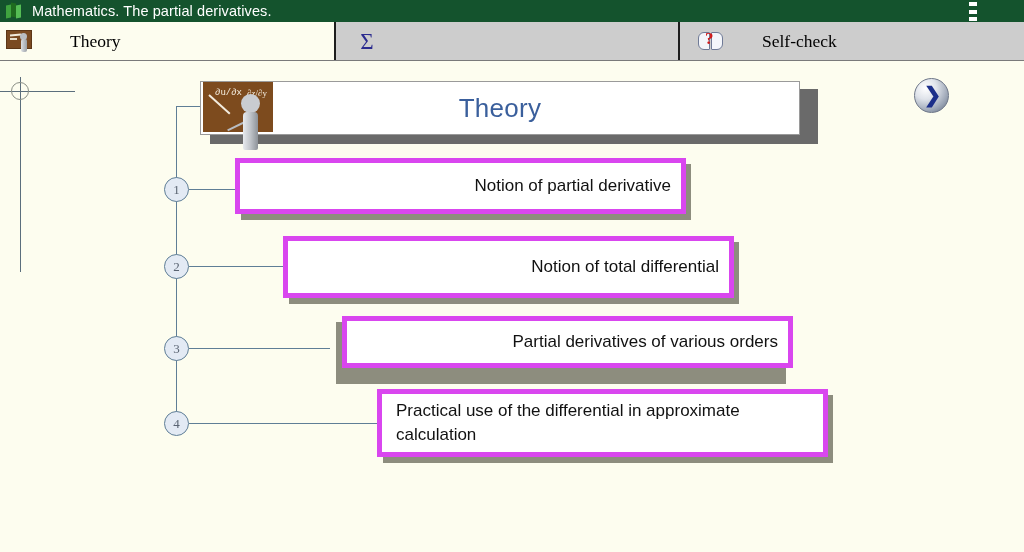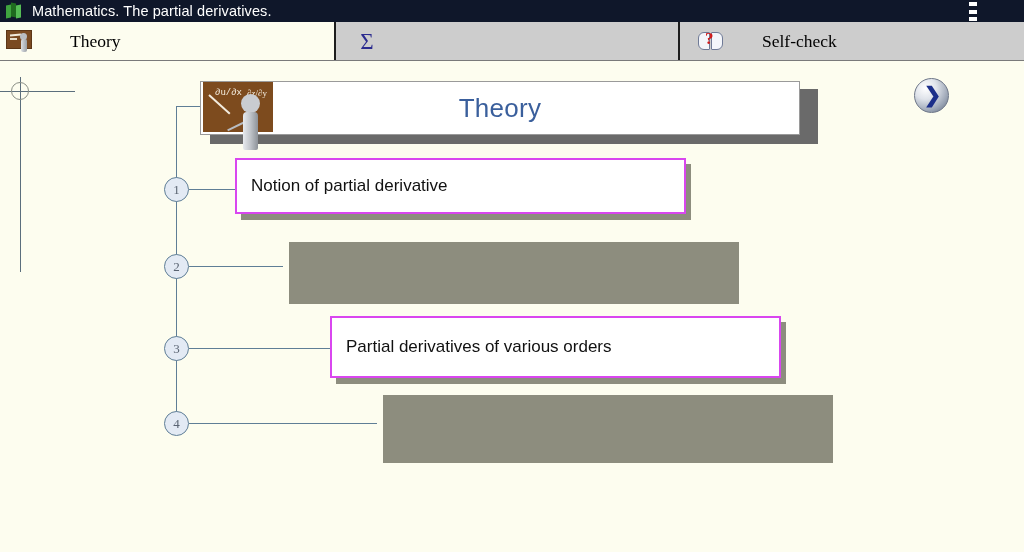--- a/index.html
+++ b/index.html
@@ -13,21 +13,21 @@
     position: relative;
     overflow: hidden;
     font-family: "Liberation Sans", sans-serif;
   }
 
   
   .titlebar {
     position: absolute;
     left: 0; top: 0;
     width: 1024px; height: 22px;
-    background: #0f172a;
+    background: #14532d;
     display: flex;
     align-items: center;
   }
   .title-icon {
     width: 16px; height: 16px;
     margin-left: 6px;
     position: relative;
     flex: 0 0 auto;
   }
   .title-icon .blk {
@@ -286,24 +286,25 @@
   }
 
   
   .item-shadow {
     position:absolute;
     background:#8d8d7e;
   }
   .item-box {
     position:absolute;
     background:#ffffff;
-    border:2px solid #d946ef;
+    border:5px solid #d946ef;
     box-sizing:border-box;
     display:flex;
     align-items:center;
+    justify-content:flex-end;
   }
   .item-text {
     font-size:17px;
     color:#111111;
     padding-left:14px;
     padding-right:10px;
     line-height:24px;
   }
 
   
@@ -412,31 +413,37 @@
   </div>
   <div class="item-shadow" style="left:241px; top:103px; width:450px; height:56px;"></div>
   <div class="item-box" style="left:235px; top:97px;  width:451px; height:56px;">
     <div class="item-text">Notion of partial derivative</div>
   </div>
 
   <div class="node" style="left:164px; top:193px;">
     <span>2</span>
   </div>
   <div class="item-shadow" style="left:289px; top:181px; width:450px; height:62px;"></div>
+  <div class="item-box" style="left:283px; top:175px; width:451px; height:62px;">
+    <div class="item-text">Notion of total differential</div>
+  </div>
 
   <div class="node" style="left:164px; top:275px;">
     <span>3</span>
   </div>
   <div class="item-shadow" style="left:336px; top:261px; width:450px; height:62px;"></div>
-  <div class="item-box" style="left:330px; top:255px; width:451px; height:62px;">
+  <div class="item-box" style="left:342px; top:255px; width:451px; height:52px;">
     <div class="item-text">Partial derivatives of various orders</div>
   </div>
 
   <div class="node" style="left:164px; top:350px;">
     <span>4</span>
   </div>
   <div class="item-shadow" style="left:383px; top:334px; width:450px; height:68px;"></div>
+  <div class="item-box" style="left:377px; top:328px; width:451px; height:68px;">
+    <div class="item-text">Practical use of the differential in approximate calculation</div>
+  </div>
 
   <div class="next-btn">
     <span class="chev">❯</span>
   </div>
 
 </div>
 
 </body></html>

